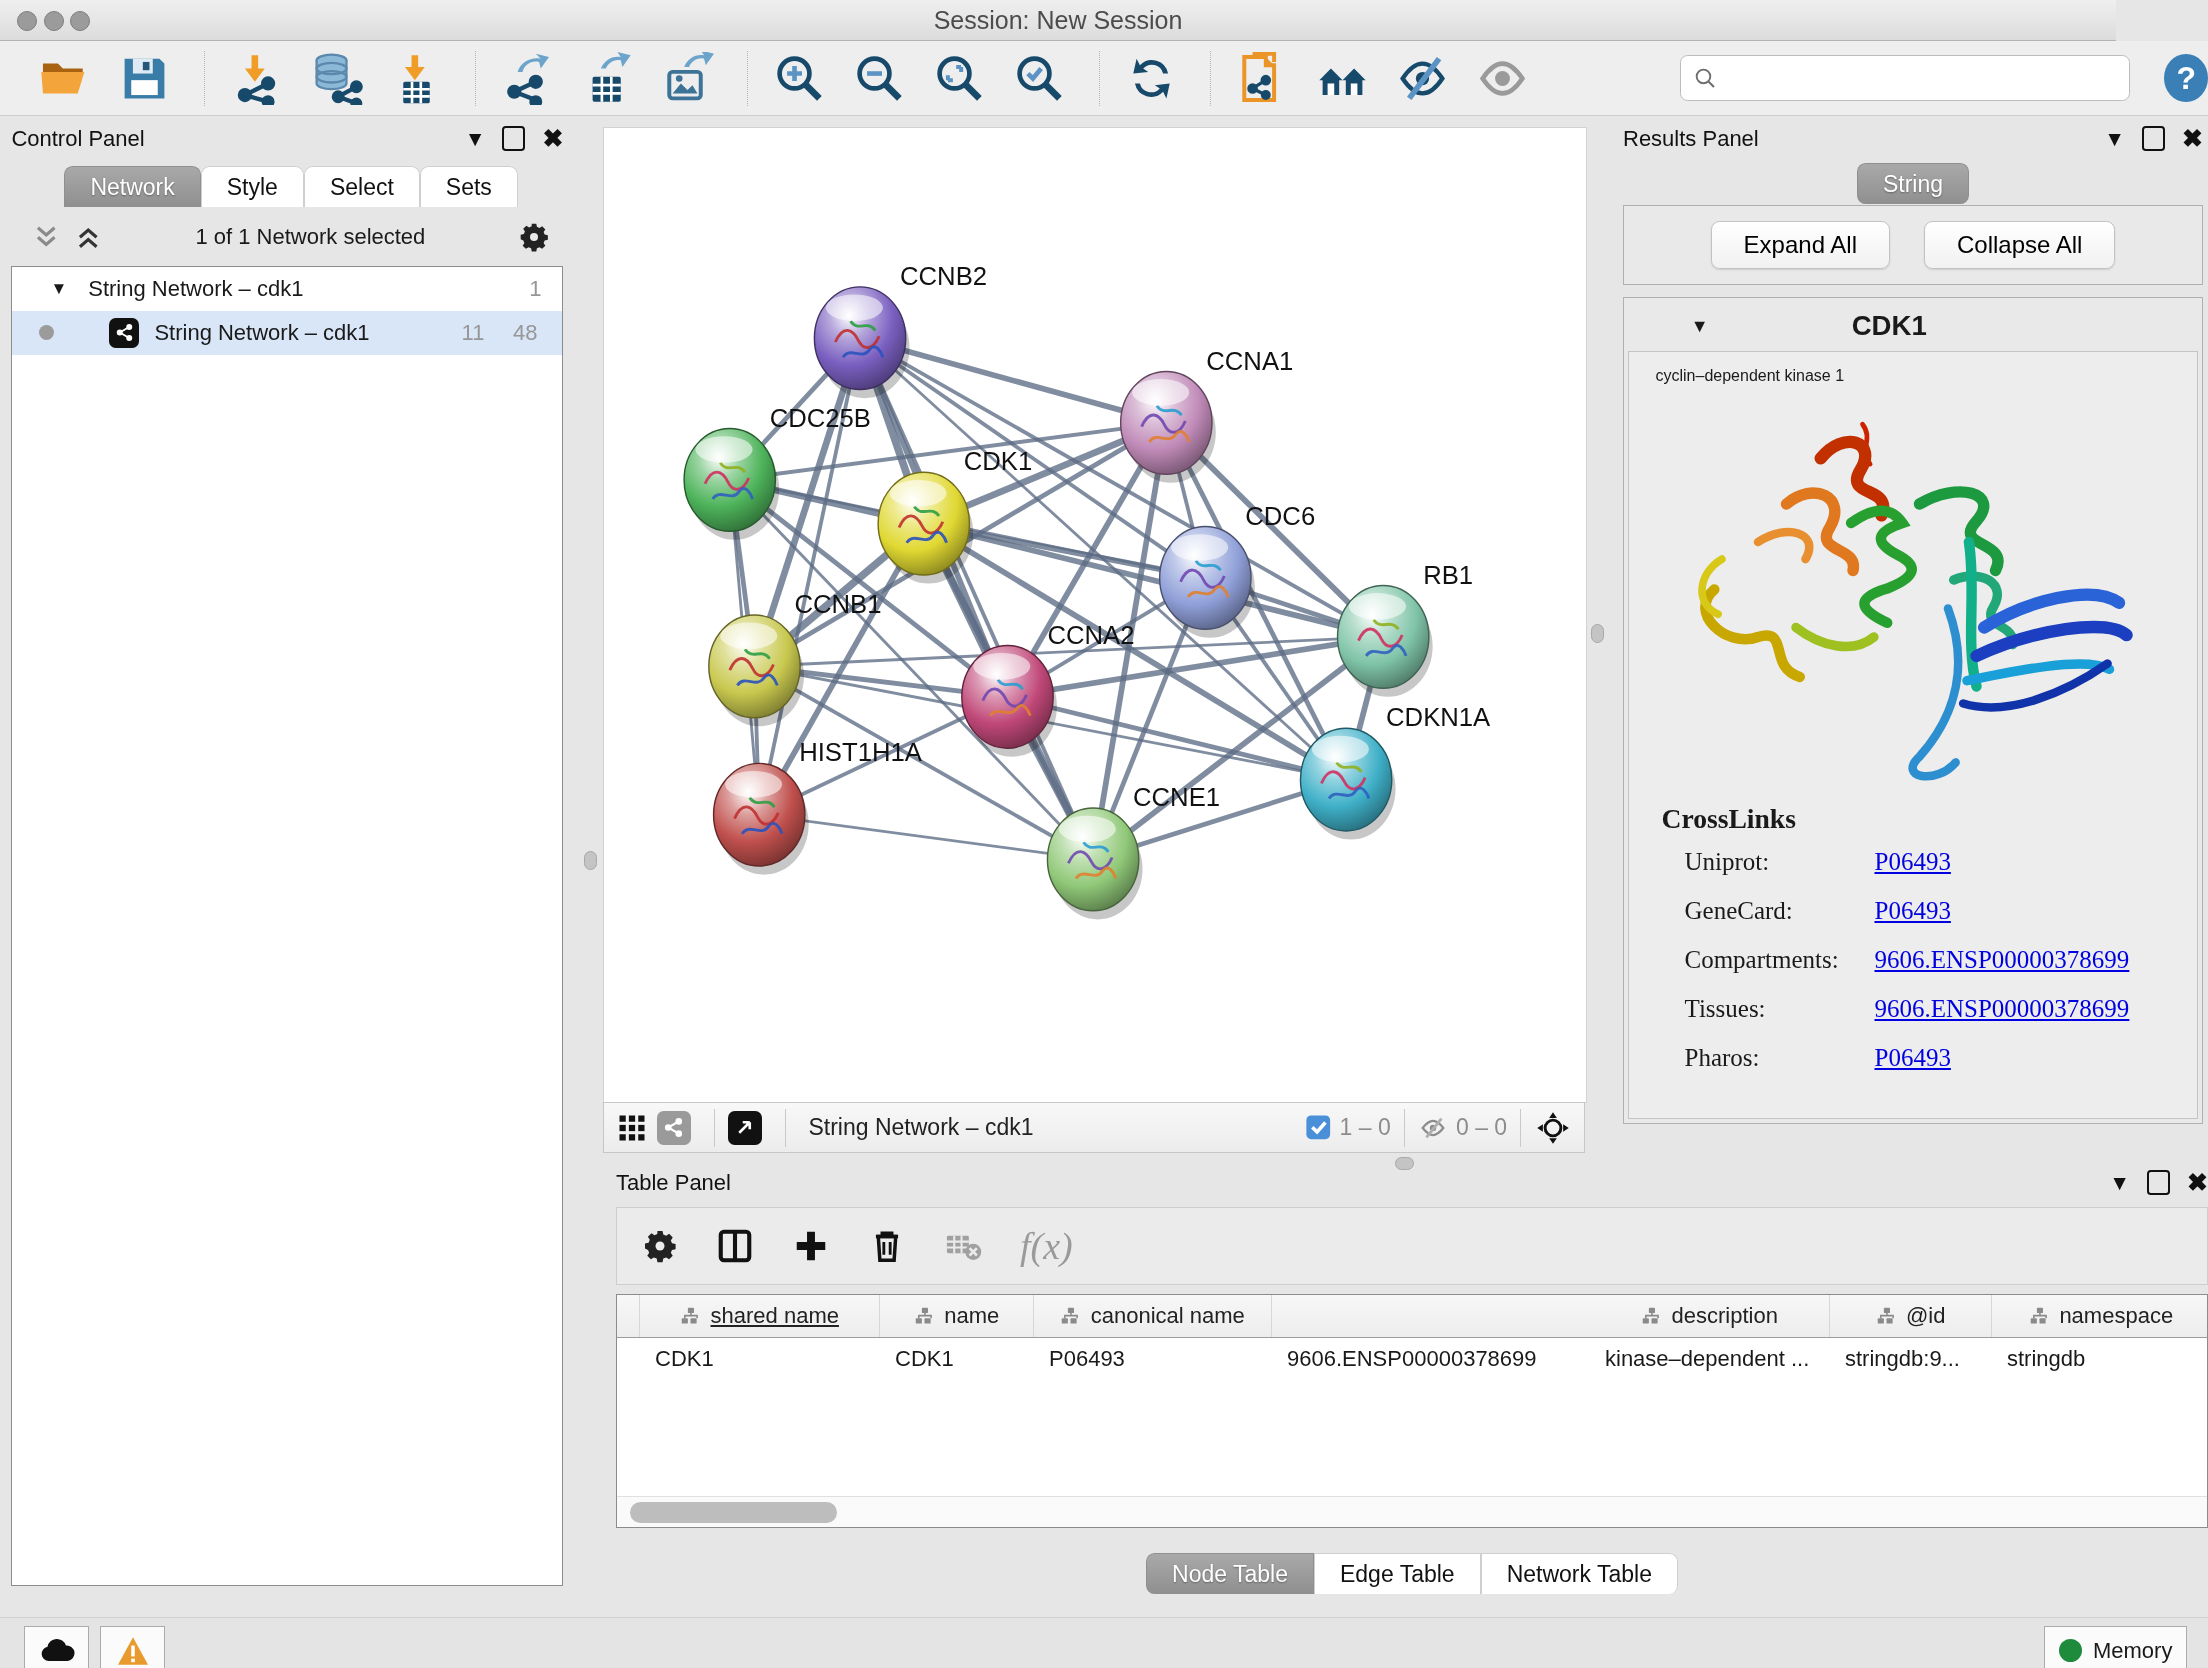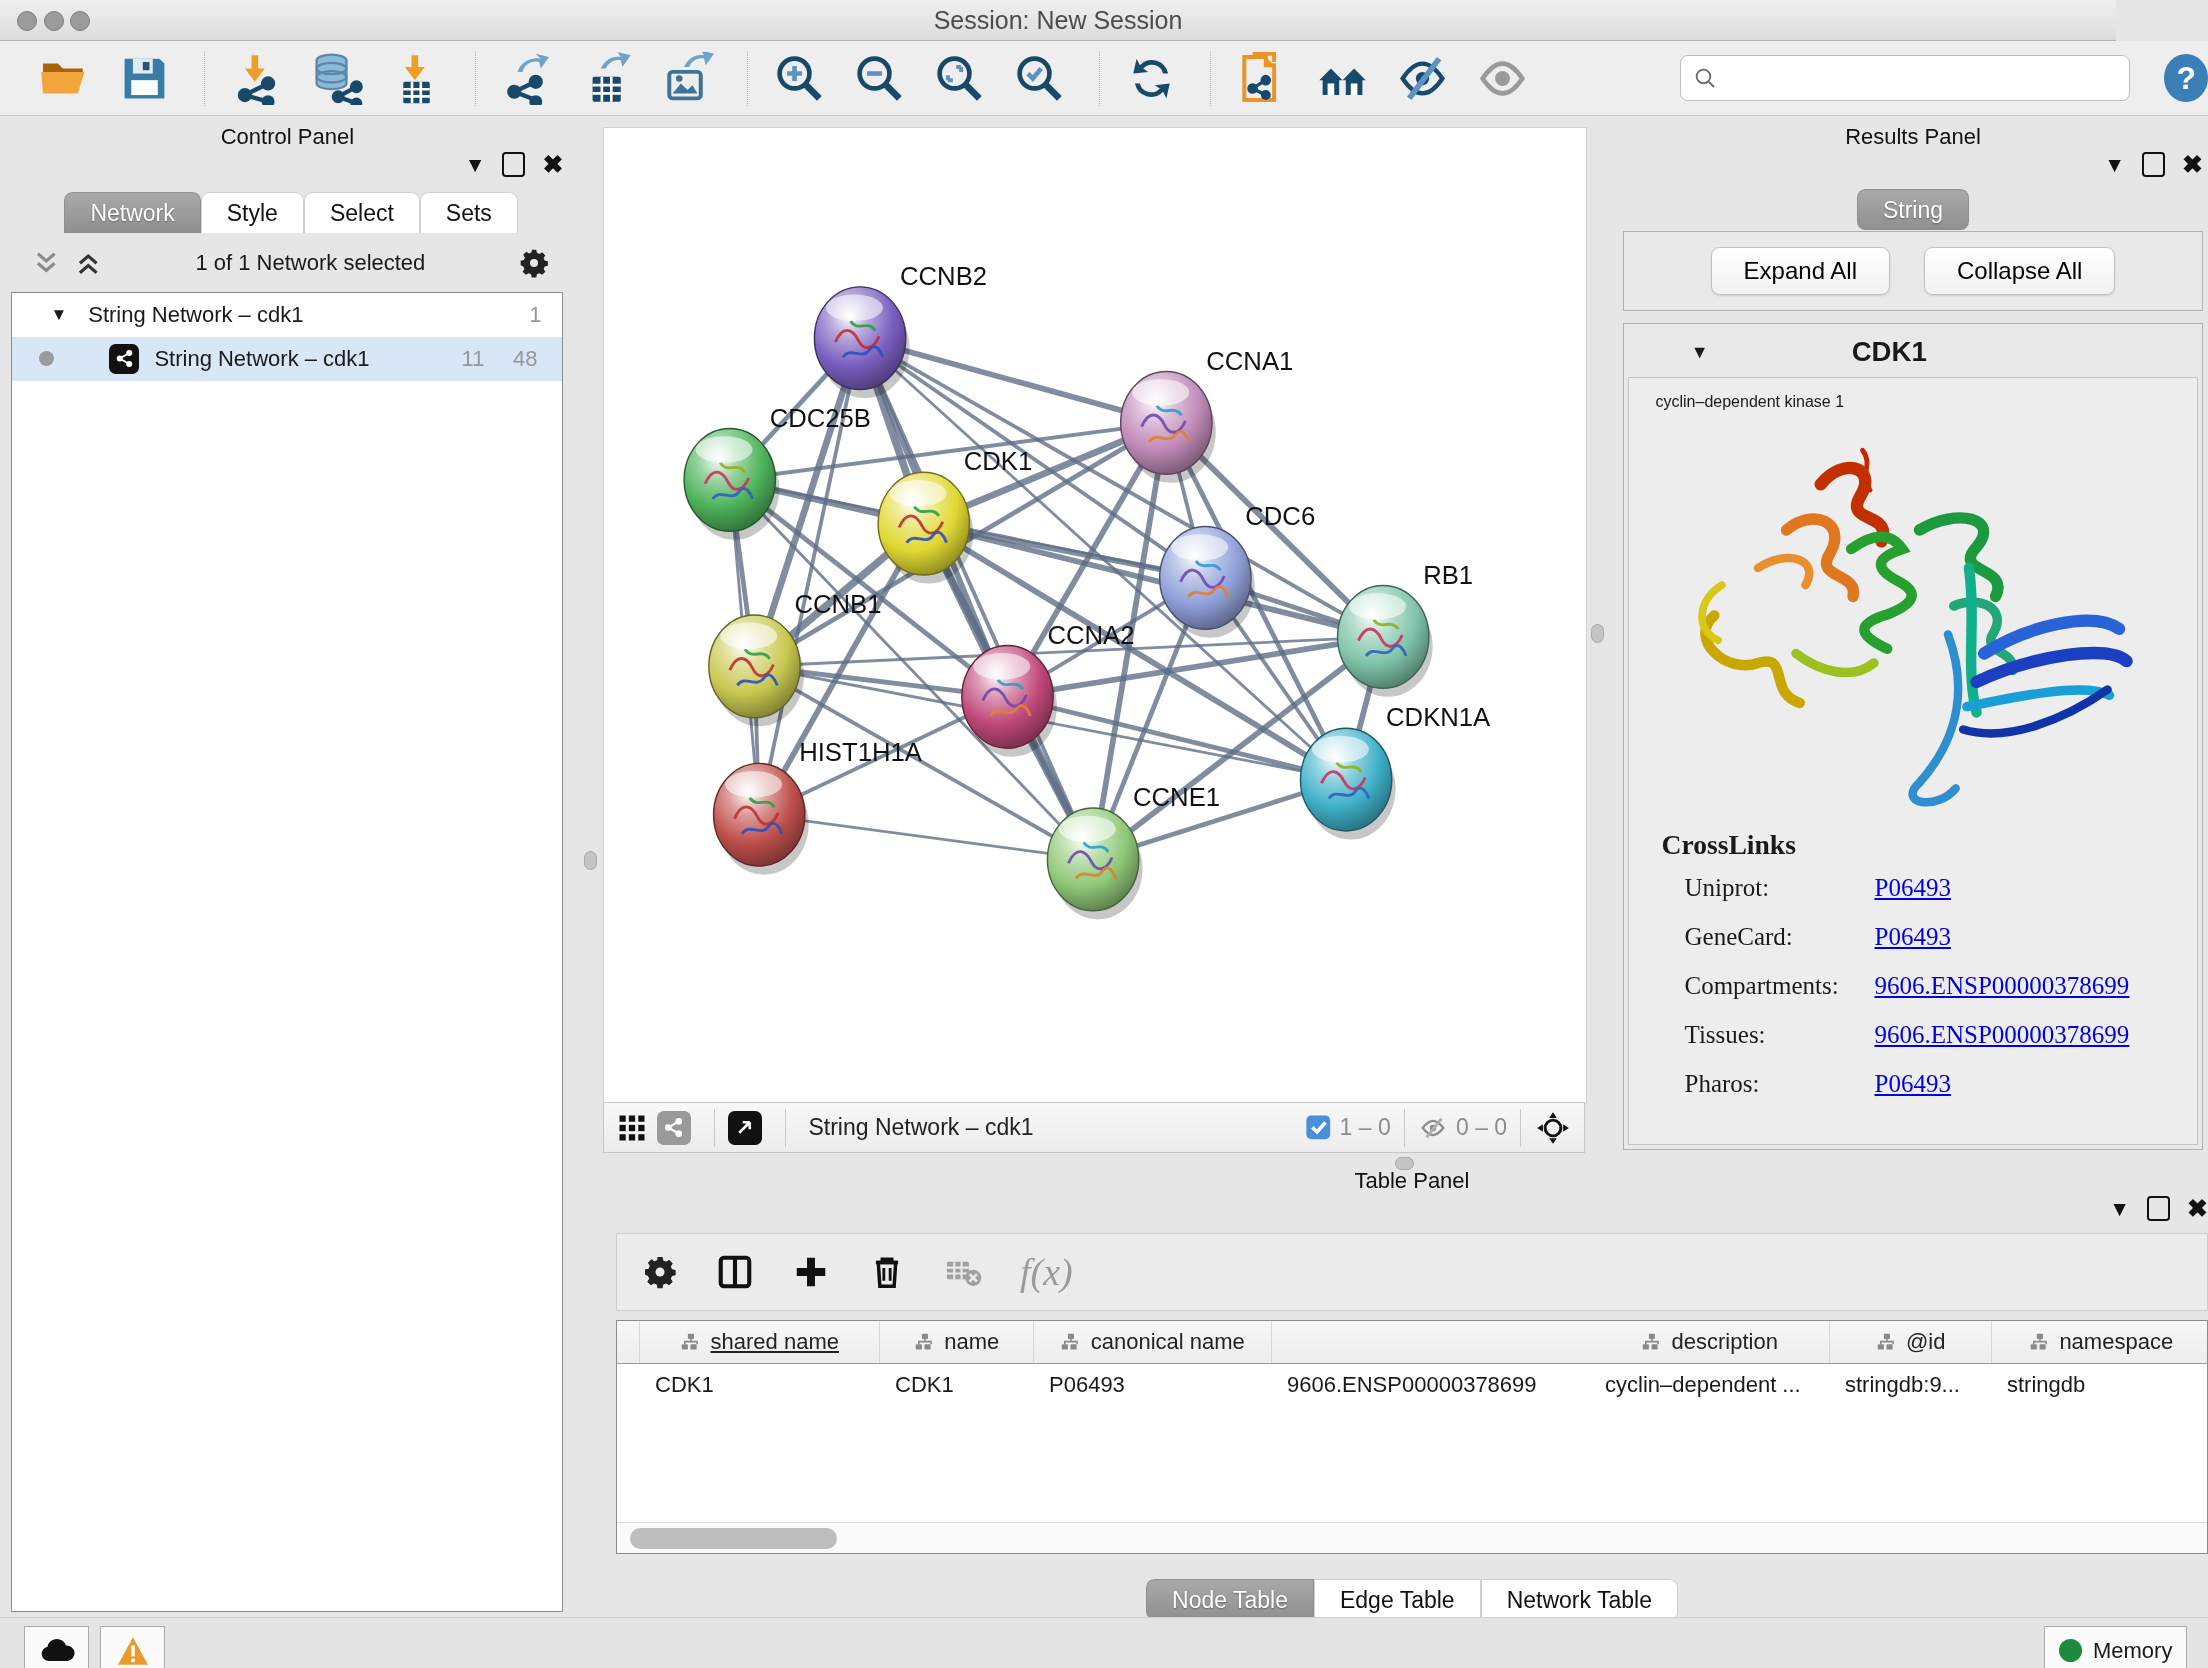--- a/index.html
+++ b/index.html
@@ -16,21 +16,21 @@
   #toolbar{left:0;top:41px;width:2208px;height:75px;background:#eeeeee;border-bottom:1px solid #cdcdcd;
            display:flex;align-items:center;padding-left:38px;box-sizing:border-box;}
   .tb-ic{width:53px;height:53px;margin-right:27px;flex:0 0 auto;}
   .tb-sep{width:0;border-left:1.9px dotted #b5b5b5;height:55px;margin:0 25px 0 5.7px;}
   #search-box{width:468px;height:44px;background:#fff;border:1.9px solid #bdbdbd;border-radius:7.6px;
               margin-left:124px;display:flex;align-items:center;padding:0 11.4px;}
   #search-box input{border:none;outline:none;font-size:23px;width:100%;font-family:inherit;background:transparent;}
   #help-btn{width:48px;height:48px;border-radius:50%;background:#3a7fb5;color:#fff;font-size:32px;font-weight:bold;
             text-align:center;line-height:48px;margin-left:34px;}
   
-  .panel-head{display:flex;align-items:center;font-size:22px;color:#111;flex-direction:column;}
+  .panel-head{display:flex;align-items:center;font-size:22px;color:#111;}
   .ph-icons{margin-left:auto;display:flex;align-items:center;gap:17px;font-size:21px;color:#111;}
   .ph-icons .sq{width:19px;height:21px;border:2.9px solid #111;border-radius:3.8px;}
   .tab{height:40px;line-height:40px;padding:0 25px;font-size:23px;border-radius:8.6px 8.6px 0 0;
        background:#fff;border:1px solid #cfcfcf;border-bottom:none;color:#111;}
   .tab.active{background:linear-gradient(#a9a9a9,#8f8f8f);color:#fff;border-color:#8f8f8f;
               text-shadow:0 1px 1.9px rgba(0,0,0,.35);}
   
   #control-panel{left:11.4px;top:124px;width:552px;height:1482px;}
   #cp-tabs{display:flex;margin:13.3px 0 0 53px;}
   #cp-toolbar{display:flex;align-items:center;height:49px;margin-top:5.7px;font-size:22px;}
@@ -745,21 +745,21 @@
           </svg>
           <span>namespace</span>
         </div>
       </div>
     <div id="tp-row">
         <div class="td" style="width: 23px;"></div>
         <div class="td" style="width: 240px;">CDK1</div>
         <div class="td" style="width: 154px;">CDK1</div>
         <div class="td" style="width: 238px;">P06493</div>
         <div class="td" style="width: 318px;">9606.ENSP00000378699</div>
-        <div class="td" style="width: 240px;">cyclin–dependent ...</div>
+        <div class="td" style="width: 240px;">kinase–dependent ...</div>
         <div class="td" style="width: 162px;">stringdb:9...</div>
         <div class="td" style="width: 219px;">stringdb</div>
       </div>
     <div id="tp-scroll">
       <div id="tp-thumb"></div>
     </div>
   </div>
   <div id="tp-tabs">
     <div class="tab active" style="border-radius:8.6px 0 0 8.6px">Node Table</div>
     <div class="tab" style="border-radius:0">Edge Table</div>

